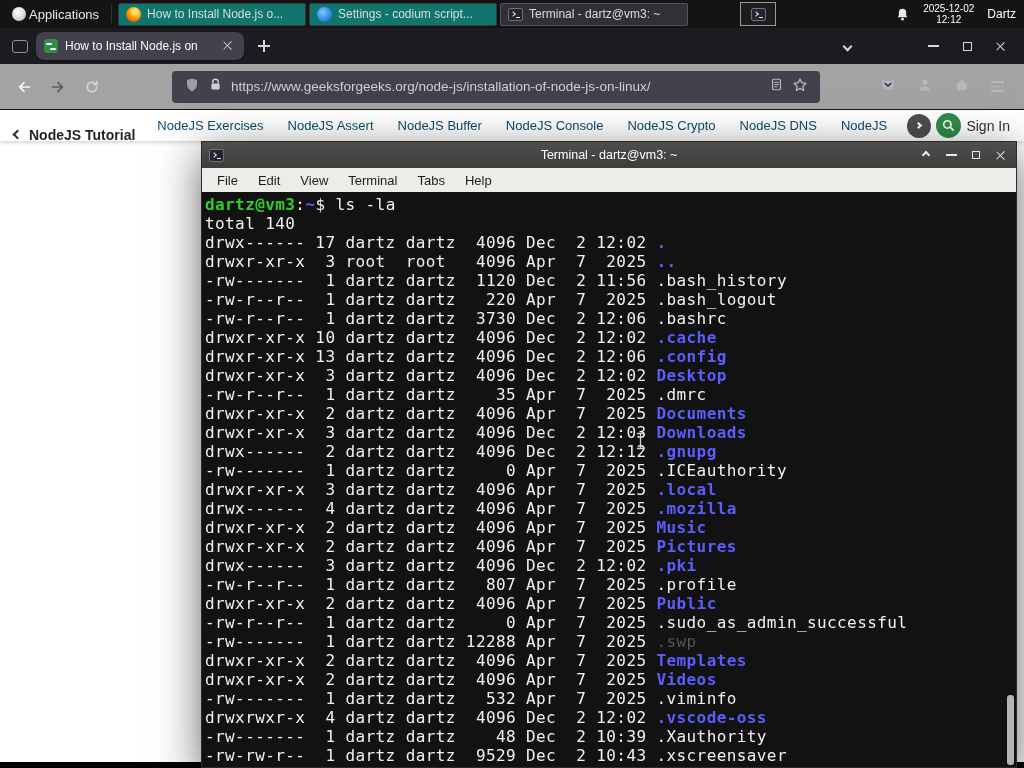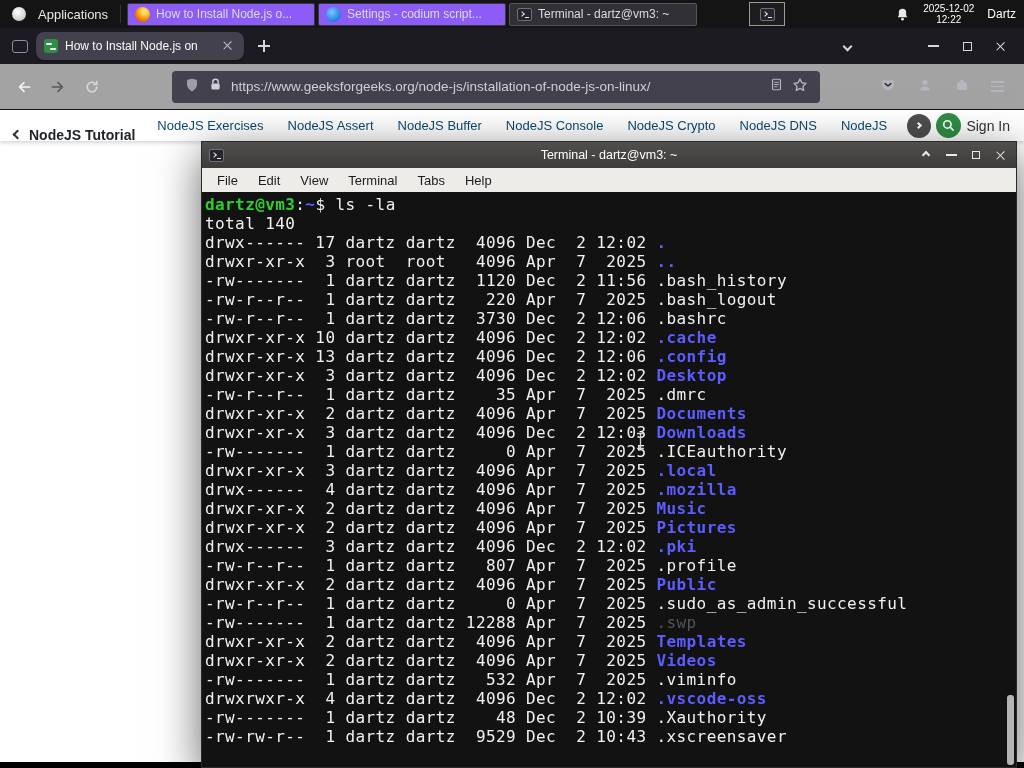--- a/index.html
+++ b/index.html
@@ -9,26 +9,26 @@
     background:#000; font-family:"Liberation Sans", sans-serif;
     -webkit-font-smoothing:antialiased;
   }
 
   
   #panel {
     position:absolute; left:0; top:0; width:1024px; height:28px;
     background:#141414; display:flex; align-items:center; color:#e8e8e8;
     font-size:13px; z-index:40;
   }
-  .app-menu { display:flex; align-items:center; gap:12px; padding:0 12px; height:100%; cursor:default; }
+  .app-menu { display:flex; align-items:center; gap:3px; padding:0 12px; height:100%; cursor:default; }
   .distro-ico { width:14px; height:14px; border-radius:50%; background:radial-gradient(circle at 40% 35%, #ffffff, #c9c9c9 75%); }
   .panel-sep { width:1px; height:18px; background:#333; margin-right:6px; }
   #taskbar { display:flex; align-items:center; gap:3px; height:100%; padding:2px 0; }
   .taskbtn {
-    width:188px; height:23px; background:#8b5cf6; border:1px solid #38383c; border-radius:2px;
+    width:188px; height:23px; background:#0f766e; border:1px solid #38383c; border-radius:2px;
     display:flex; align-items:center; gap:6px; padding:0 7px; color:#dcdcdc; font-size:12px;
     overflow:hidden; white-space:nowrap;
   }
   .taskbtn.active { background:#303036; border-color:#55555c; }
   .tb-label { overflow:hidden; text-overflow:ellipsis; white-space:nowrap; }
   .tb-ico { flex:0 0 auto; }
   .firefox-ico { width:15px; height:15px; border-radius:50%;
     background:radial-gradient(circle at 62% 32%, #ffe066 0 16%, #ff9a00 48%, #e3560e 78%, #b5470f); }
   .settings-ico { width:15px; height:15px; border-radius:50%;
     background:radial-gradient(circle at 38% 35%, #7cc6ff, #1f7ae0 72%); }
@@ -160,21 +160,21 @@
   </div>
   <div class="panel-right">
     <span class="bell-ico">
       <svg width="15" height="15" viewBox="0 0 16 16">
           <path d="M8 1.8a3.9 3.9 0 0 0-3.9 3.9v3.1L2.9 10.9h10.2L11.9 8.8V5.7A3.9 3.9 0 0 0 8 1.8z" fill="#e8e8e8"></path>
           <circle cx="8" cy="13" r="1.5" fill="#e8e8e8"></circle>
         </svg>
     </span>
     <div class="clock">
       <div>2025-12-02</div>
-      <div>12:22</div>
+      <div>12:12</div>
     </div>
     <span class="user-label">Dartz</span>
   </div>
 </div>
 
 <div id="browser">
   <div class="tabstrip">
     <span class="fxview-ico"></span>
     <div class="tab">
       <span class="gfg-ico"></span>
@@ -334,20 +334,21 @@
         <div class="tline"><span>drwxr-xr-x  3 root  root   4096 Apr  7  2025 </span><span class="dir">..</span></div>
         <div class="tline"><span>-rw-------  1 dartz dartz  1120 Dec  2 11:56 </span><span class="file">.bash_history</span></div>
         <div class="tline"><span>-rw-r--r--  1 dartz dartz   220 Apr  7  2025 </span><span class="file">.bash_logout</span></div>
         <div class="tline"><span>-rw-r--r--  1 dartz dartz  3730 Dec  2 12:06 </span><span class="file">.bashrc</span></div>
         <div class="tline"><span>drwxr-xr-x 10 dartz dartz  4096 Dec  2 12:02 </span><span class="dir">.cache</span></div>
         <div class="tline"><span>drwxr-xr-x 13 dartz dartz  4096 Dec  2 12:06 </span><span class="dir">.config</span></div>
         <div class="tline"><span>drwxr-xr-x  3 dartz dartz  4096 Dec  2 12:02 </span><span class="dir">Desktop</span></div>
         <div class="tline"><span>-rw-r--r--  1 dartz dartz    35 Apr  7  2025 </span><span class="file">.dmrc</span></div>
         <div class="tline"><span>drwxr-xr-x  2 dartz dartz  4096 Apr  7  2025 </span><span class="dir">Documents</span></div>
         <div class="tline"><span>drwxr-xr-x  3 dartz dartz  4096 Dec  2 12:03 </span><span class="dir">Downloads</span></div>
+        <div class="tline"><span>drwx------  2 dartz dartz  4096 Dec  2 12:12 </span><span class="dir">.gnupg</span></div>
         <div class="tline"><span>-rw-------  1 dartz dartz     0 Apr  7  2025 </span><span class="file">.ICEauthority</span></div>
         <div class="tline"><span>drwxr-xr-x  3 dartz dartz  4096 Apr  7  2025 </span><span class="dir">.local</span></div>
         <div class="tline"><span>drwx------  4 dartz dartz  4096 Apr  7  2025 </span><span class="dir">.mozilla</span></div>
         <div class="tline"><span>drwxr-xr-x  2 dartz dartz  4096 Apr  7  2025 </span><span class="dir">Music</span></div>
         <div class="tline"><span>drwxr-xr-x  2 dartz dartz  4096 Apr  7  2025 </span><span class="dir">Pictures</span></div>
         <div class="tline"><span>drwx------  3 dartz dartz  4096 Dec  2 12:02 </span><span class="dir">.pki</span></div>
         <div class="tline"><span>-rw-r--r--  1 dartz dartz   807 Apr  7  2025 </span><span class="file">.profile</span></div>
         <div class="tline"><span>drwxr-xr-x  2 dartz dartz  4096 Apr  7  2025 </span><span class="dir">Public</span></div>
         <div class="tline"><span>-rw-r--r--  1 dartz dartz     0 Apr  7  2025 </span><span class="file">.sudo_as_admin_successful</span></div>
         <div class="tline"><span>-rw-------  1 dartz dartz 12288 Apr  7  2025 </span><span class="dim">.swp</span></div>

